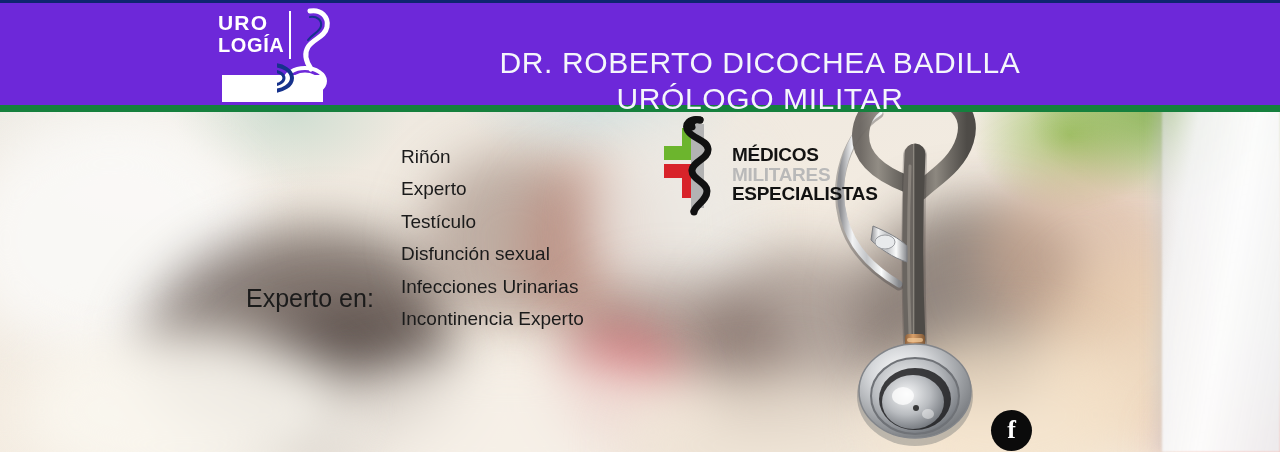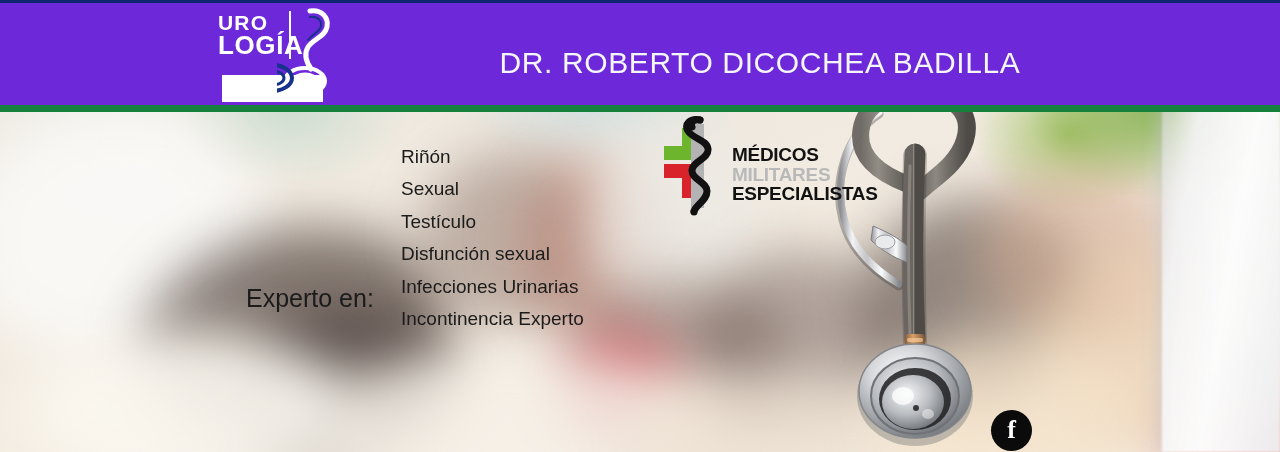--- a/index.html
+++ b/index.html
@@ -128,21 +128,21 @@
   .logo-text {
     position: absolute;
     left: 3px;
     top: 8px;
     color: #ffffff;
     font-size: 21px;
     line-height: 23px;
     font-weight: bold;
     letter-spacing: 1.2px;
   }
-  .logo-text .l2 { display: block; font-size: 26px; letter-spacing: 0.6px; }
+  .logo-text .l2 { display: block; font-size: 20px; letter-spacing: 0.6px; }
   .logo-divider {
     position: absolute;
     left: 74px;
     top: 8px;
     width: 2px;
     height: 48px;
     background: #ffffff;
   }
   .logo-swirl { position: absolute; left: 62px; top: 2px; }
   .logo-whitebox {
@@ -322,21 +322,21 @@
       <ellipse cx="88" cy="300" rx="11" ry="9" fill="#ffffff" opacity="0.75"></ellipse>
       <ellipse cx="113" cy="318" rx="6" ry="5" fill="#ffffff" opacity="0.45"></ellipse>
       <ellipse cx="101" cy="312" rx="3" ry="3" fill="#141414" opacity="0.8"></ellipse>
     </svg>
   </div>
 
   <div class="expert-label">Experto en:</div>
 
   <ul class="topics">
     <li>Riñón</li>
-    <li>Sexual</li>
+    <li>Experto</li>
     <li>Testículo</li>
     <li>Disfunción sexual</li>
     <li>Infecciones Urinarias</li>
     <li>Incontinencia Experto</li>
   </ul>
 
   <div class="mme">
     <svg width="58" height="100" viewBox="0 0 58 100">
 
       <path d="M22 12 H40 V30 H22 Z M4 30 H40 V44 H4 Z" fill="#6cb52d"></path>
@@ -371,20 +371,21 @@
         <svg width="56" height="100" viewBox="0 0 56 100">
           <path d="M33 6 C44 4 52 12 50 22 C48 32 36 34 31 42 C26 50 30 58 34 64" fill="none" stroke="#ffffff" stroke-width="5" stroke-linecap="round"></path>
           <path d="M33 12 C40 11 45 15 44 21 C43 27 35 29 31 35" fill="none" stroke="#16328c" stroke-width="2" stroke-linecap="round"></path>
           <ellipse cx="28" cy="76" rx="20" ry="13" fill="none" stroke="#ffffff" stroke-width="4"></ellipse>
           <ellipse cx="28" cy="76" rx="12" ry="7" fill="none" stroke="#ffffff" stroke-width="3"></ellipse>
         </svg>
       </div>
     </div>
     <div class="header-title">
       <span class="line1">DR. ROBERTO DICOCHEA BADILLA</span>
+      <span class="line2">URÓLOGO MILITAR</span>
     </div>
   </div>
 
   <div class="logo-whitebox"></div>
   <div class="logo-swirl-over">
     <svg width="56" height="100" viewBox="0 0 56 100">
       <ellipse cx="-5" cy="76" rx="20" ry="13" fill="none" stroke="#16328c" stroke-width="4"></ellipse>
       <ellipse cx="-5" cy="76" rx="12" ry="7" fill="none" stroke="#16328c" stroke-width="3"></ellipse>
       <path d="M-3 64 C-7 58 -11 50 -6 42" fill="none" stroke="#16328c" stroke-width="5" stroke-linecap="round"></path>
     </svg>

